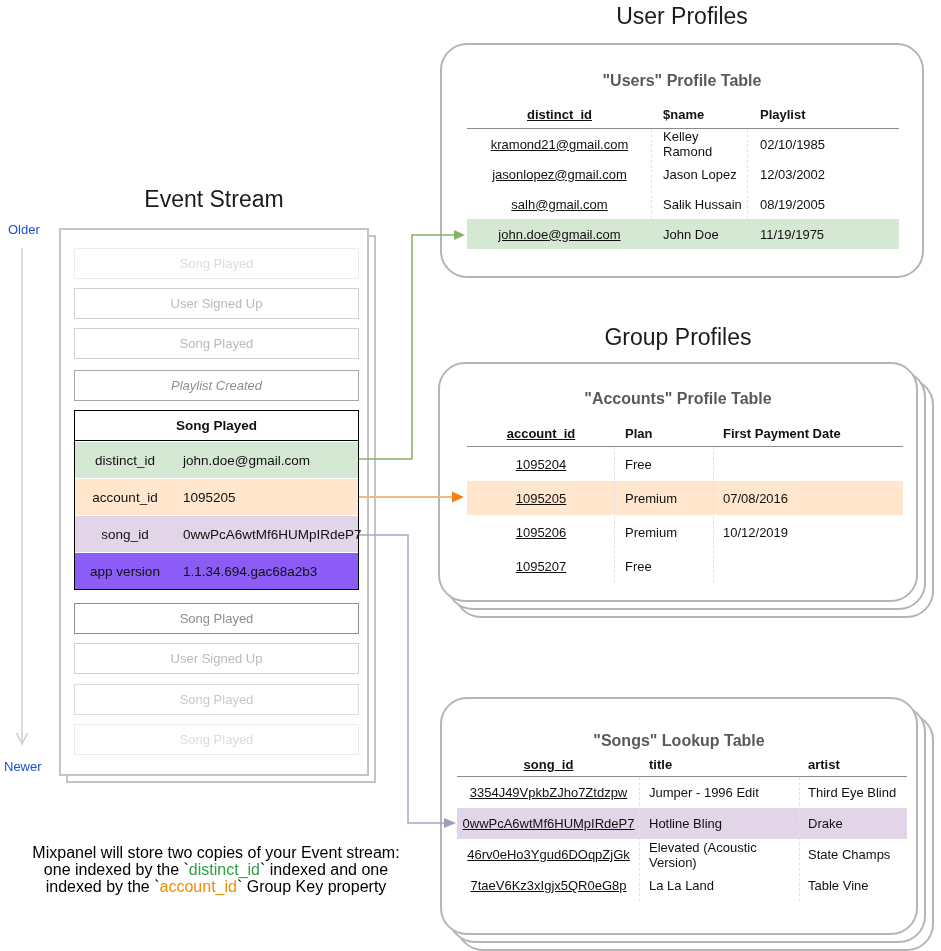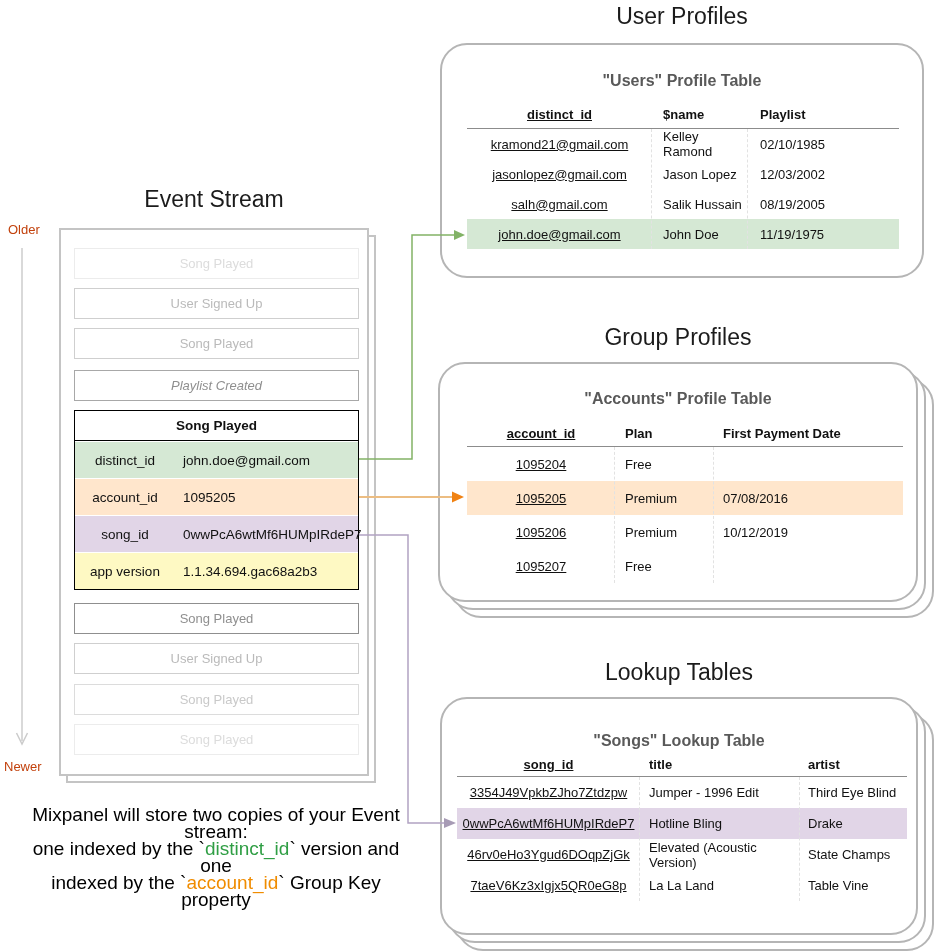--- a/index.html
+++ b/index.html
@@ -54,39 +54,38 @@
 
   .ev-card { position:absolute; left:15px; top:182px; width:285px; background:#fff; border:1px solid #000; box-sizing:border-box; }
   .ev-card-header { height:29px; display:flex; align-items:center; justify-content:center; font-weight:bold; font-size:13.5px; color:#111; border-bottom:1px solid #000; }
   .ev-prop { height:37px; display:grid; grid-template-columns:100px 1fr; align-items:center; font-size:13.5px; color:#111; border-top:1px solid #fff; box-sizing:border-box; }
   .ev-prop:first-of-type { border-top:none; }
   .ev-prop .k { text-align:center; }
   .ev-prop .v { padding-left:8px; }
   .ev-bg-green  { background:#d5e8d4; }
   .ev-bg-orange { background:#ffe6cc; }
   .ev-bg-purple { background:#e1d5e7; }
-  .ev-bg-white  { background:#fef9c3; }
-
-  .axis-label { position:absolute; color:#c2410c; font-size:13px; }
-
-  .caption { position:absolute; left:16px; top:806px; width:400px; text-align:center; font-size:19px; line-height:17px; color:#000; }
+  .ev-bg-white  { background:#8b5cf6; }
+
+  .axis-label { position:absolute; color:#1d4ed8; font-size:13px; }
+
+  .caption { position:absolute; left:16px; top:844px; width:400px; text-align:center; font-size:16px; line-height:17px; color:#000; }
   .code-green  { color:#2f9e44; }
   .code-orange { color:#f08c00; }
 
   .overlay-svg { position:absolute; left:0; top:0; z-index:10; pointer-events:none; }
 </style>
 </head>
 <body>
 
 <div class="page">
 
   <div class="section-title" style="left:59px; top:186px; width:310px;">Event Stream</div>
   <div class="section-title" style="left:438px; top:324px; width:480px;">Group Profiles</div>
   <div class="section-title" style="left:440px; top:3px; width:484px;">User Profiles</div>
-  <div class="section-title" style="left:440px; top:659px; width:478px;">Lookup Tables</div>
 
   <div class="axis-label" style="left:8px; top:222px;">Older</div>
   <div class="axis-label" style="left:4px; top:759px;">Newer</div>
 
   <div class="es-wrap">
     <div class="es-layer back"></div>
     <div class="es-layer"></div>
 
     <div class="ev-box ev-l1" style="top:20px;">Song Played</div>
     <div class="ev-box ev-l3" style="top:60px;">User Signed Up</div>
@@ -218,21 +217,21 @@
     </div>
     <div class="row row-lookup cols-lookup">
       <span class="cell-c u">7taeV6Kz3xIgjx5QR0eG8p</span>
       <span class="c2">La La Land</span>
       <span class="c3">Table Vine</span>
     </div>
   </div>
 
   <div class="caption">
     <span>Mixpanel will store two copies of your Event stream:</span><br>
-    <span>one indexed by the `</span><span class="code-green">distinct_id</span><span>` version and one</span><br>
+    <span>one indexed by the `</span><span class="code-green">distinct_id</span><span>` indexed and one</span><br>
     <span>indexed by the `</span><span class="code-orange">account_id</span><span>` Group Key property</span>
   </div>
 
   <svg class="overlay-svg" width="941" height="951" viewBox="0 0 941 951">
 
     <g>
       <line x1="22" y1="248" x2="22" y2="741" stroke="#cccccc" stroke-width="1.5"></line>
       <polyline points="16.5,733 22,744 27.5,733" fill="none" stroke="#cccccc" stroke-width="1.5"></polyline>
     </g>
 

